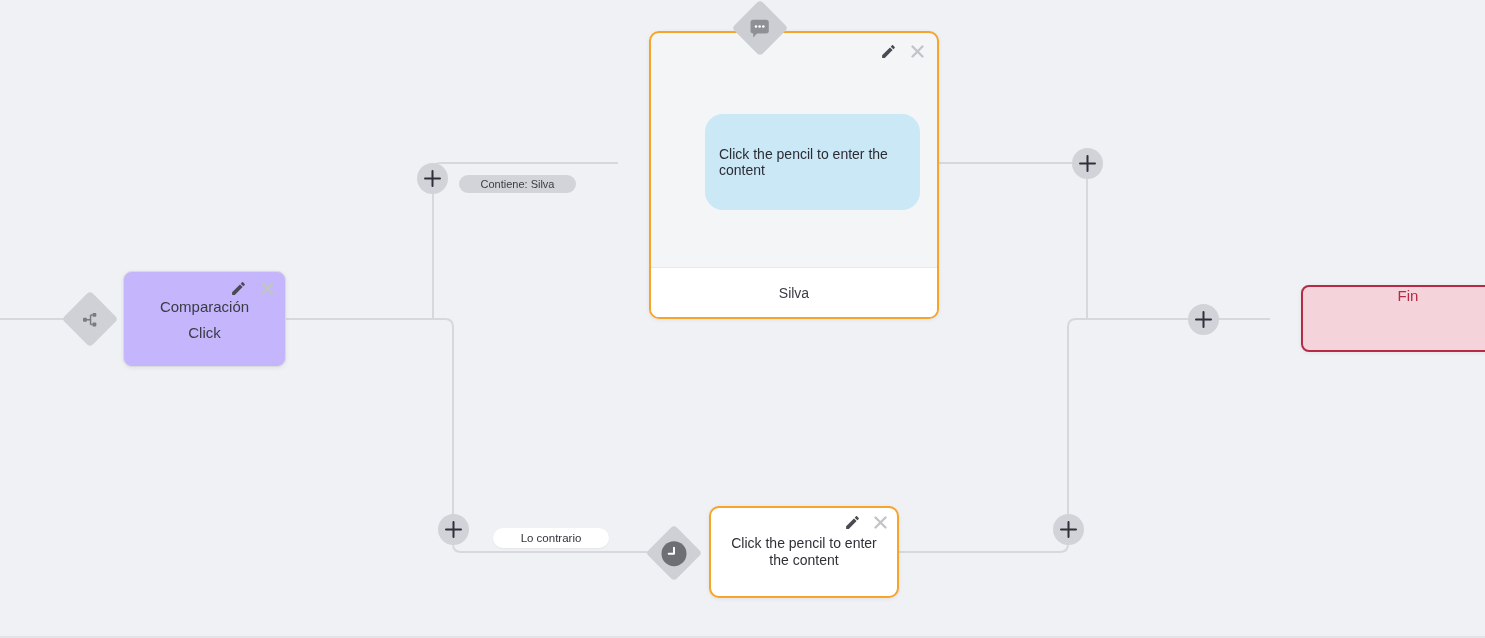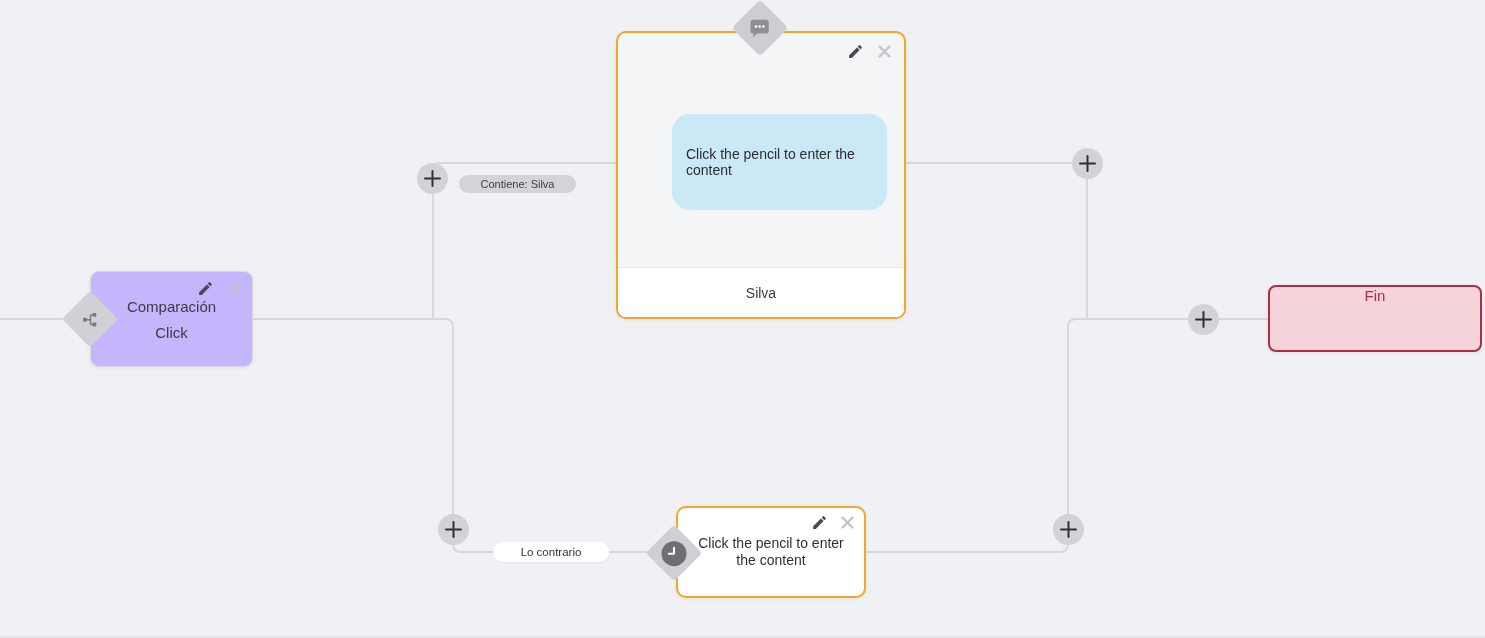--- a/index.html
+++ b/index.html
@@ -4,21 +4,21 @@
 <style>
   * { margin:0; padding:0; box-sizing:border-box; }
   html,body { width:1485px; height:638px; overflow:hidden; }
   body { font-family:"Liberation Sans","DejaVu Sans",sans-serif; background:#eff1f4; }
   #canvas { position:relative; width:1485px; height:638px; background:#eff1f4; border-bottom:2px solid #e2e3e7; }
 
   
   #edges { position:absolute; left:0; top:0; z-index:0; }
 
   
-  .node { position:absolute; z-index:2; box-shadow:0 1px 4px rgba(30,30,40,.07); }
+  .node { position:absolute; z-index:2; box-shadow:0 1px 4px rgba(30,30,40,.07);margin-left:33px; }
   .node-controls { position:absolute; top:8px; right:10px; display:flex; gap:13px; align-items:center; z-index:5; }
   .icon-btn { background:none; border:none; padding:0; cursor:pointer; display:flex; align-items:center; }
 
   
   .condition-node { left:90px; top:271px; width:163px; height:96px; background:#c4b5fd;
     border:1px solid #d9dade; border-radius:9px; display:flex; flex-direction:column;
     align-items:center; justify-content:center; gap:9px; }
   .condition-node .t { font-size:15px; color:#3a3b45; }
 
   
@@ -48,21 +48,21 @@
   .diamond > * { transform:rotate(-45deg); }
   .d-gray { background:#ccced3; }
   .d-cond { left:70px; top:299px; background:#d0d1d6; }
   .d-msg  { left:740px; top:8px; }
   .d-delay{ left:654px; top:533px; background:#cfd0d5; }
 
   
   .edge-pill { position:absolute; z-index:3; display:flex; align-items:center; justify-content:center; }
   .pill-top { left:459px; top:154px; width:117px; height:18px; background:#d3d4d9; border-radius:9px;
     font-size:11px; color:#3b3c46;margin-top:21px; }
-  .pill-bottom { left:493px; top:542px; width:116px; height:20px; background:#ffffff; border-radius:10px;
+  .pill-bottom { left:493px; top:528px; width:116px; height:20px; background:#ffffff; border-radius:10px;
     font-size:11.5px; color:#33343d; box-shadow:0 1px 2px rgba(30,30,40,.05); }
 
   
   .plus-btn { position:absolute; z-index:4; width:31px; height:31px; border-radius:50%;
     background:#d2d3d8; border:none; cursor:pointer; display:flex; align-items:center;
     justify-content:center; padding:0; }
   .plus-1 { left:417px; top:163px; }
   .plus-2 { left:1072px; top:148px; }
   .plus-3 { left:438px; top:514px; }
   .plus-4 { left:1053px; top:514px; }

